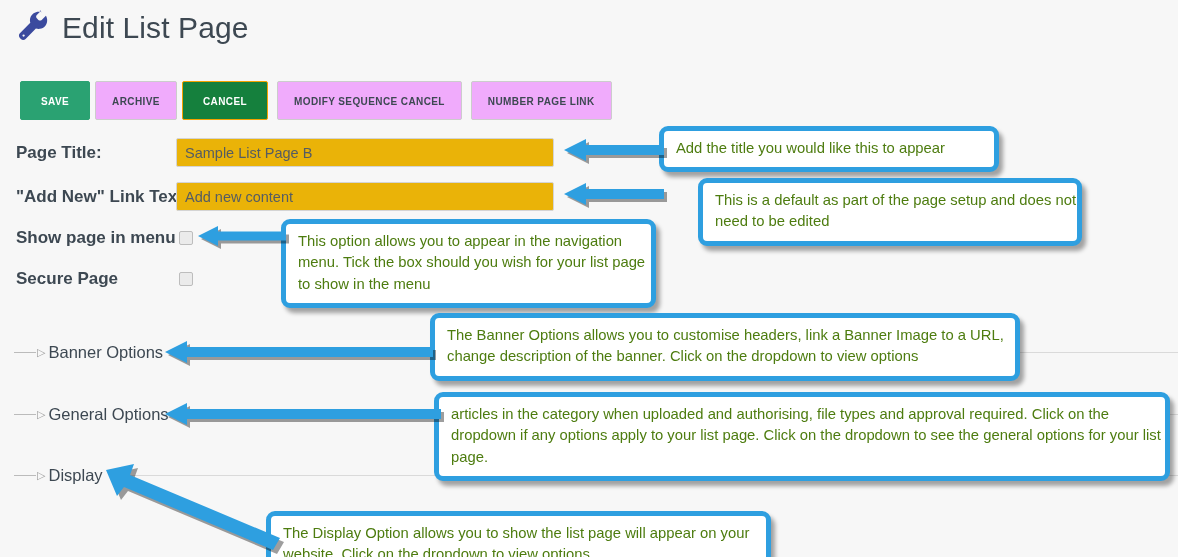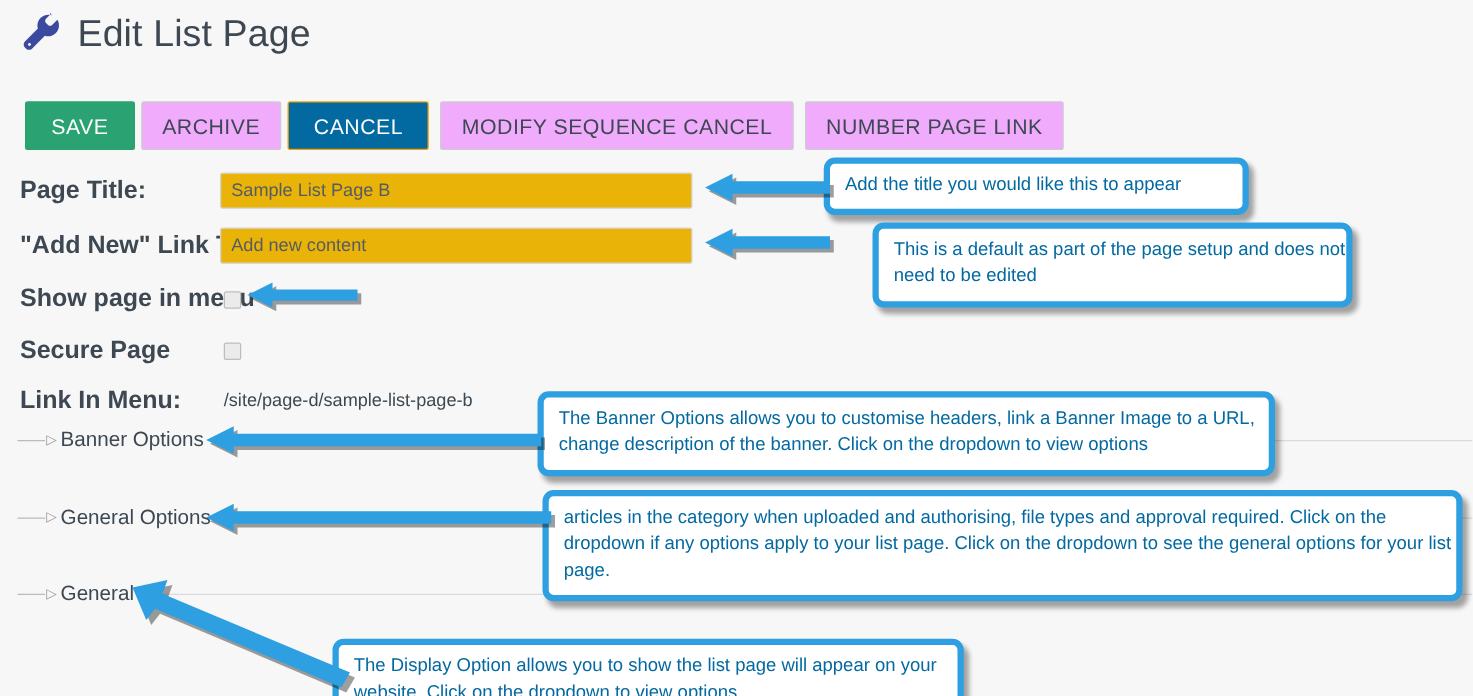--- a/index.html
+++ b/index.html
@@ -47,22 +47,22 @@
   .toolbar {
     position: absolute;
     left: 20px;
     top: 81px;
     display: flex;
     align-items: stretch;
     gap: 5px;
   }
   .btn {
     font-family: "Liberation Sans", sans-serif;
-    font-size: 17px;
-    font-weight: normal;
+    font-size: 10px;
+    font-weight: bold;
     letter-spacing: 0.4px;
     padding: 0 16px;
     height: 39px;
     line-height: 39px;
     border: 1px solid transparent;
     border-radius: 2px;
     box-sizing: border-box;
     white-space: nowrap;
     cursor: pointer;
     background: #ffffff;
@@ -72,37 +72,37 @@
     color: #ffffff;
     border-color: #2aa272;
     padding: 0 20px;
   }
   .btn-outline {
     background: #f0abfc;
     color: #3d4852;
     border-color: #cccccc;
   }
   .btn-cancel {
-    background: #0369a1;
+    background: #15803d;
     color: #ffffff;
     border-color: #f5a200;
     padding: 0 20px;
   }
 
   
   .form-row {
     position: absolute;
     left: 16px;
     display: flex;
     align-items: center;
     width: 560px;
   }
   .form-label {
     width: 160px;
-    font-size: 20px;
+    font-size: 17px;
     font-weight: bold;
     color: #3d4852;
     white-space: nowrap;
   }
   .text-input {
     width: 378px;
     height: 29px;
     box-sizing: border-box;
     border: 1px solid #d4d4d4;
     background: #eab308;
@@ -168,21 +168,21 @@
     background: #dadada;
   }
 
   
   .callout {
     position: absolute;
     box-sizing: border-box;
     background: #ffffff;
     border: 5px solid #2e9fe0;
     border-radius: 9px;
-    color: #0369a1;
+    color: #4d7c0f;
     font-size: 14.8px;
     line-height: 1.45;
     padding: 7px 0 8px 12px;
     box-shadow: 4px 5px 4px rgba(0,0,0,0.35);
     z-index: 40;
   }
 
   
   .arrow {
     position: absolute;
@@ -229,43 +229,39 @@
   <div class="form-row" style="top:228px;">
     <div class="form-label">Show page in menu</div>
     <span class="cbox"></span>
   </div>
 
   <div class="form-row" style="top:269px;">
     <div class="form-label">Secure Page</div>
     <span class="cbox"></span>
   </div>
 
-  <div class="form-row" style="top:309px;">
-    <div class="form-label">Link In Menu:</div>
-    <div class="link-value">/site/page-d/sample-list-page-b</div>
-  </div>
 
   <div class="accordion-row" style="top:342px;">
     <span class="acc-dash"></span>
     <span class="acc-tri">▷</span>
     <span class="acc-label">Banner Options</span>
     <span class="acc-rule"></span>
   </div>
 
   <div class="accordion-row" style="top:404px;">
     <span class="acc-dash"></span>
     <span class="acc-tri">▷</span>
     <span class="acc-label">General Options</span>
     <span class="acc-rule"></span>
   </div>
 
   <div class="accordion-row" style="top:465px;">
     <span class="acc-dash"></span>
     <span class="acc-tri">▷</span>
-    <span class="acc-label">General</span>
+    <span class="acc-label">Display</span>
     <span class="acc-rule"></span>
   </div>
 
   <svg class="arrow" style="left:562px; top:138px; width:104px; height:26px;" viewBox="0 0 104 26">
     <g transform="translate(2,1)">
       <path d="M0 11 L22 0 L22 6 L100 6 L100 16 L22 16 L22 22 Z" fill="#000" opacity="0.38" transform="translate(3,3)"></path>
       <path d="M0 11 L22 0 L22 6 L100 6 L100 16 L22 16 L22 22 Z" fill="#2e9fe0"></path>
     </g>
   </svg>
 
@@ -301,20 +297,21 @@
     <g>
       <path d="M6 10 L34 4 L30 15 L180 78 L173 90 L24 27 L17 36 Z" fill="#000" opacity="0.38" transform="translate(4,4)"></path>
       <path d="M6 10 L34 4 L30 15 L180 78 L173 90 L24 27 L17 36 Z" fill="#2e9fe0"></path>
     </g>
   </svg>
 
   <div class="callout" style="left:659px; top:126px; width:340px;">Add the title you would like this to appear</div>
 
   <div class="callout" style="left:698px; top:178px; width:384px;">This is a default as part of the page setup and does not need to be edited</div>
 
+  <div class="callout" style="left:281px; top:219px; width:375px;">This option allows you to appear in the navigation menu. Tick the box should you wish for your list page to show in the menu</div>
 
   <div class="callout" style="left:430px; top:313px; width:590px;">The Banner Options allows you to customise headers, link a Banner Image to a URL, change description of the banner. Click on the dropdown to view options</div>
 
   <div class="callout" style="left:434px; top:392px; width:736px;">articles in the category when uploaded and authorising, file types and approval required. Click on the dropdown if any options apply to your list page. Click on the dropdown to see the general options for your list page.</div>
 
   <div class="callout" style="left:266px; top:511px; width:505px;">The Display Option allows you to show the list page will appear on your website. Click on the dropdown to view options</div>
 
 </div>
 
 </body></html>

